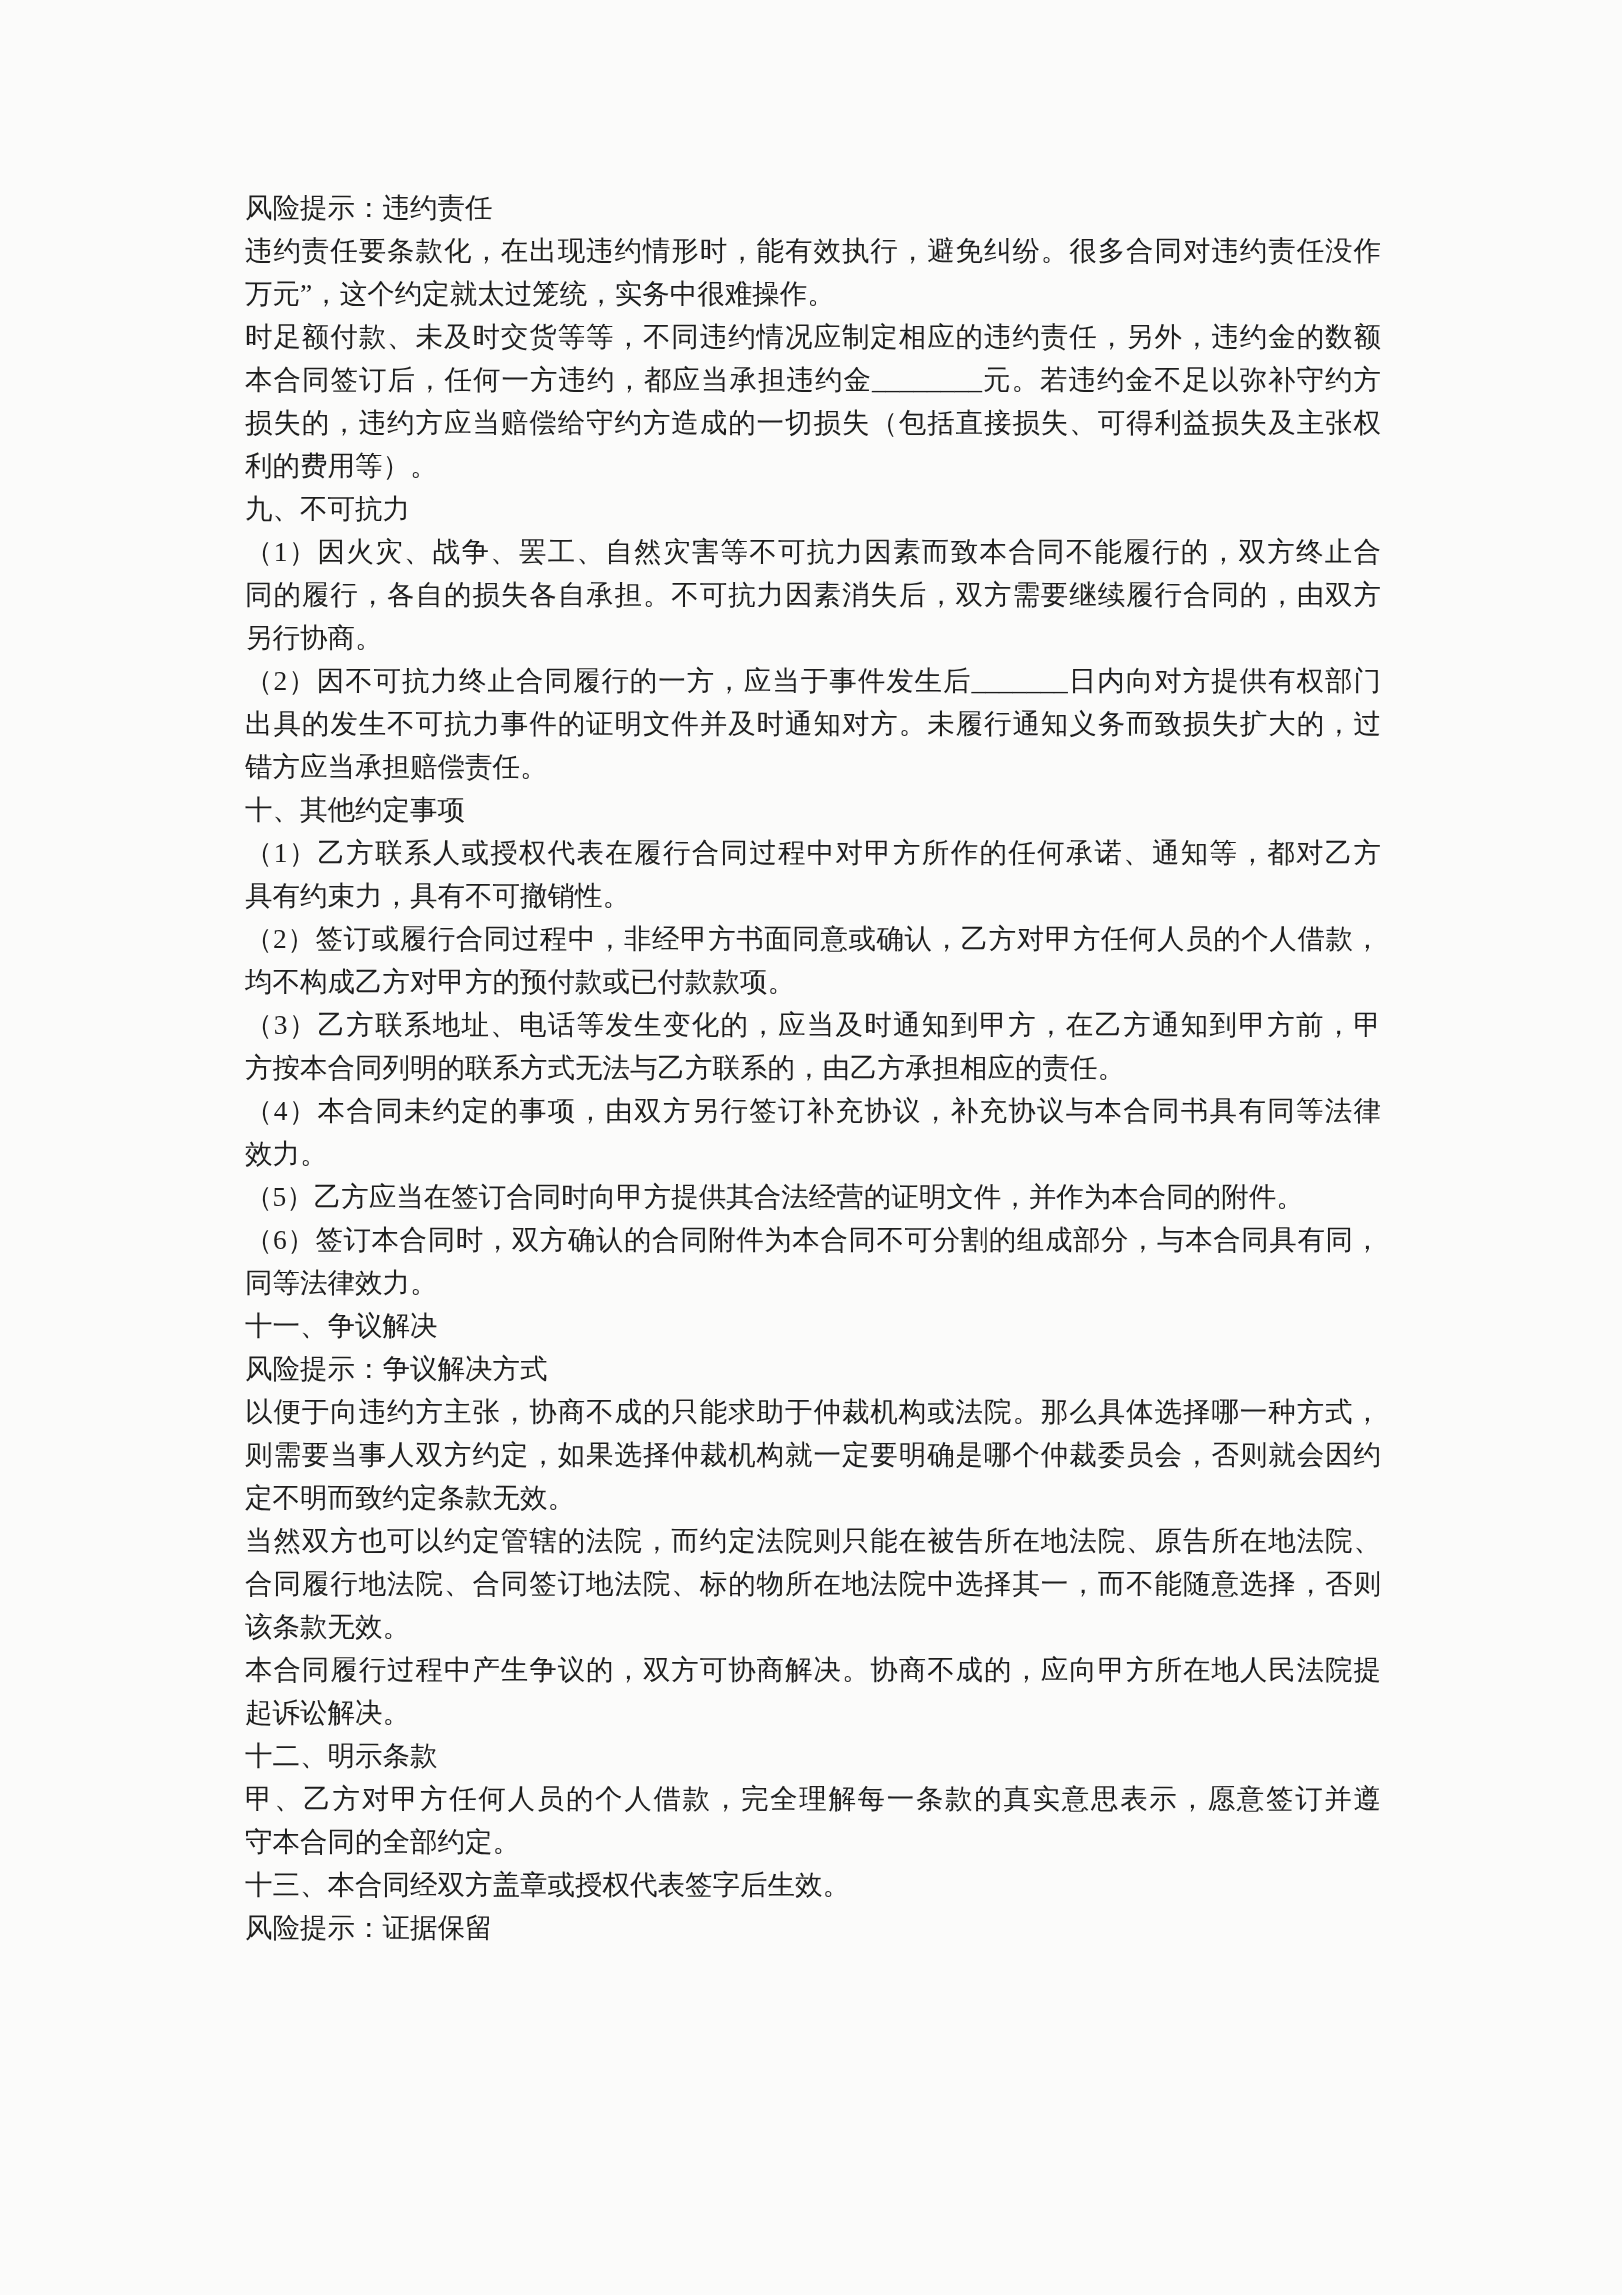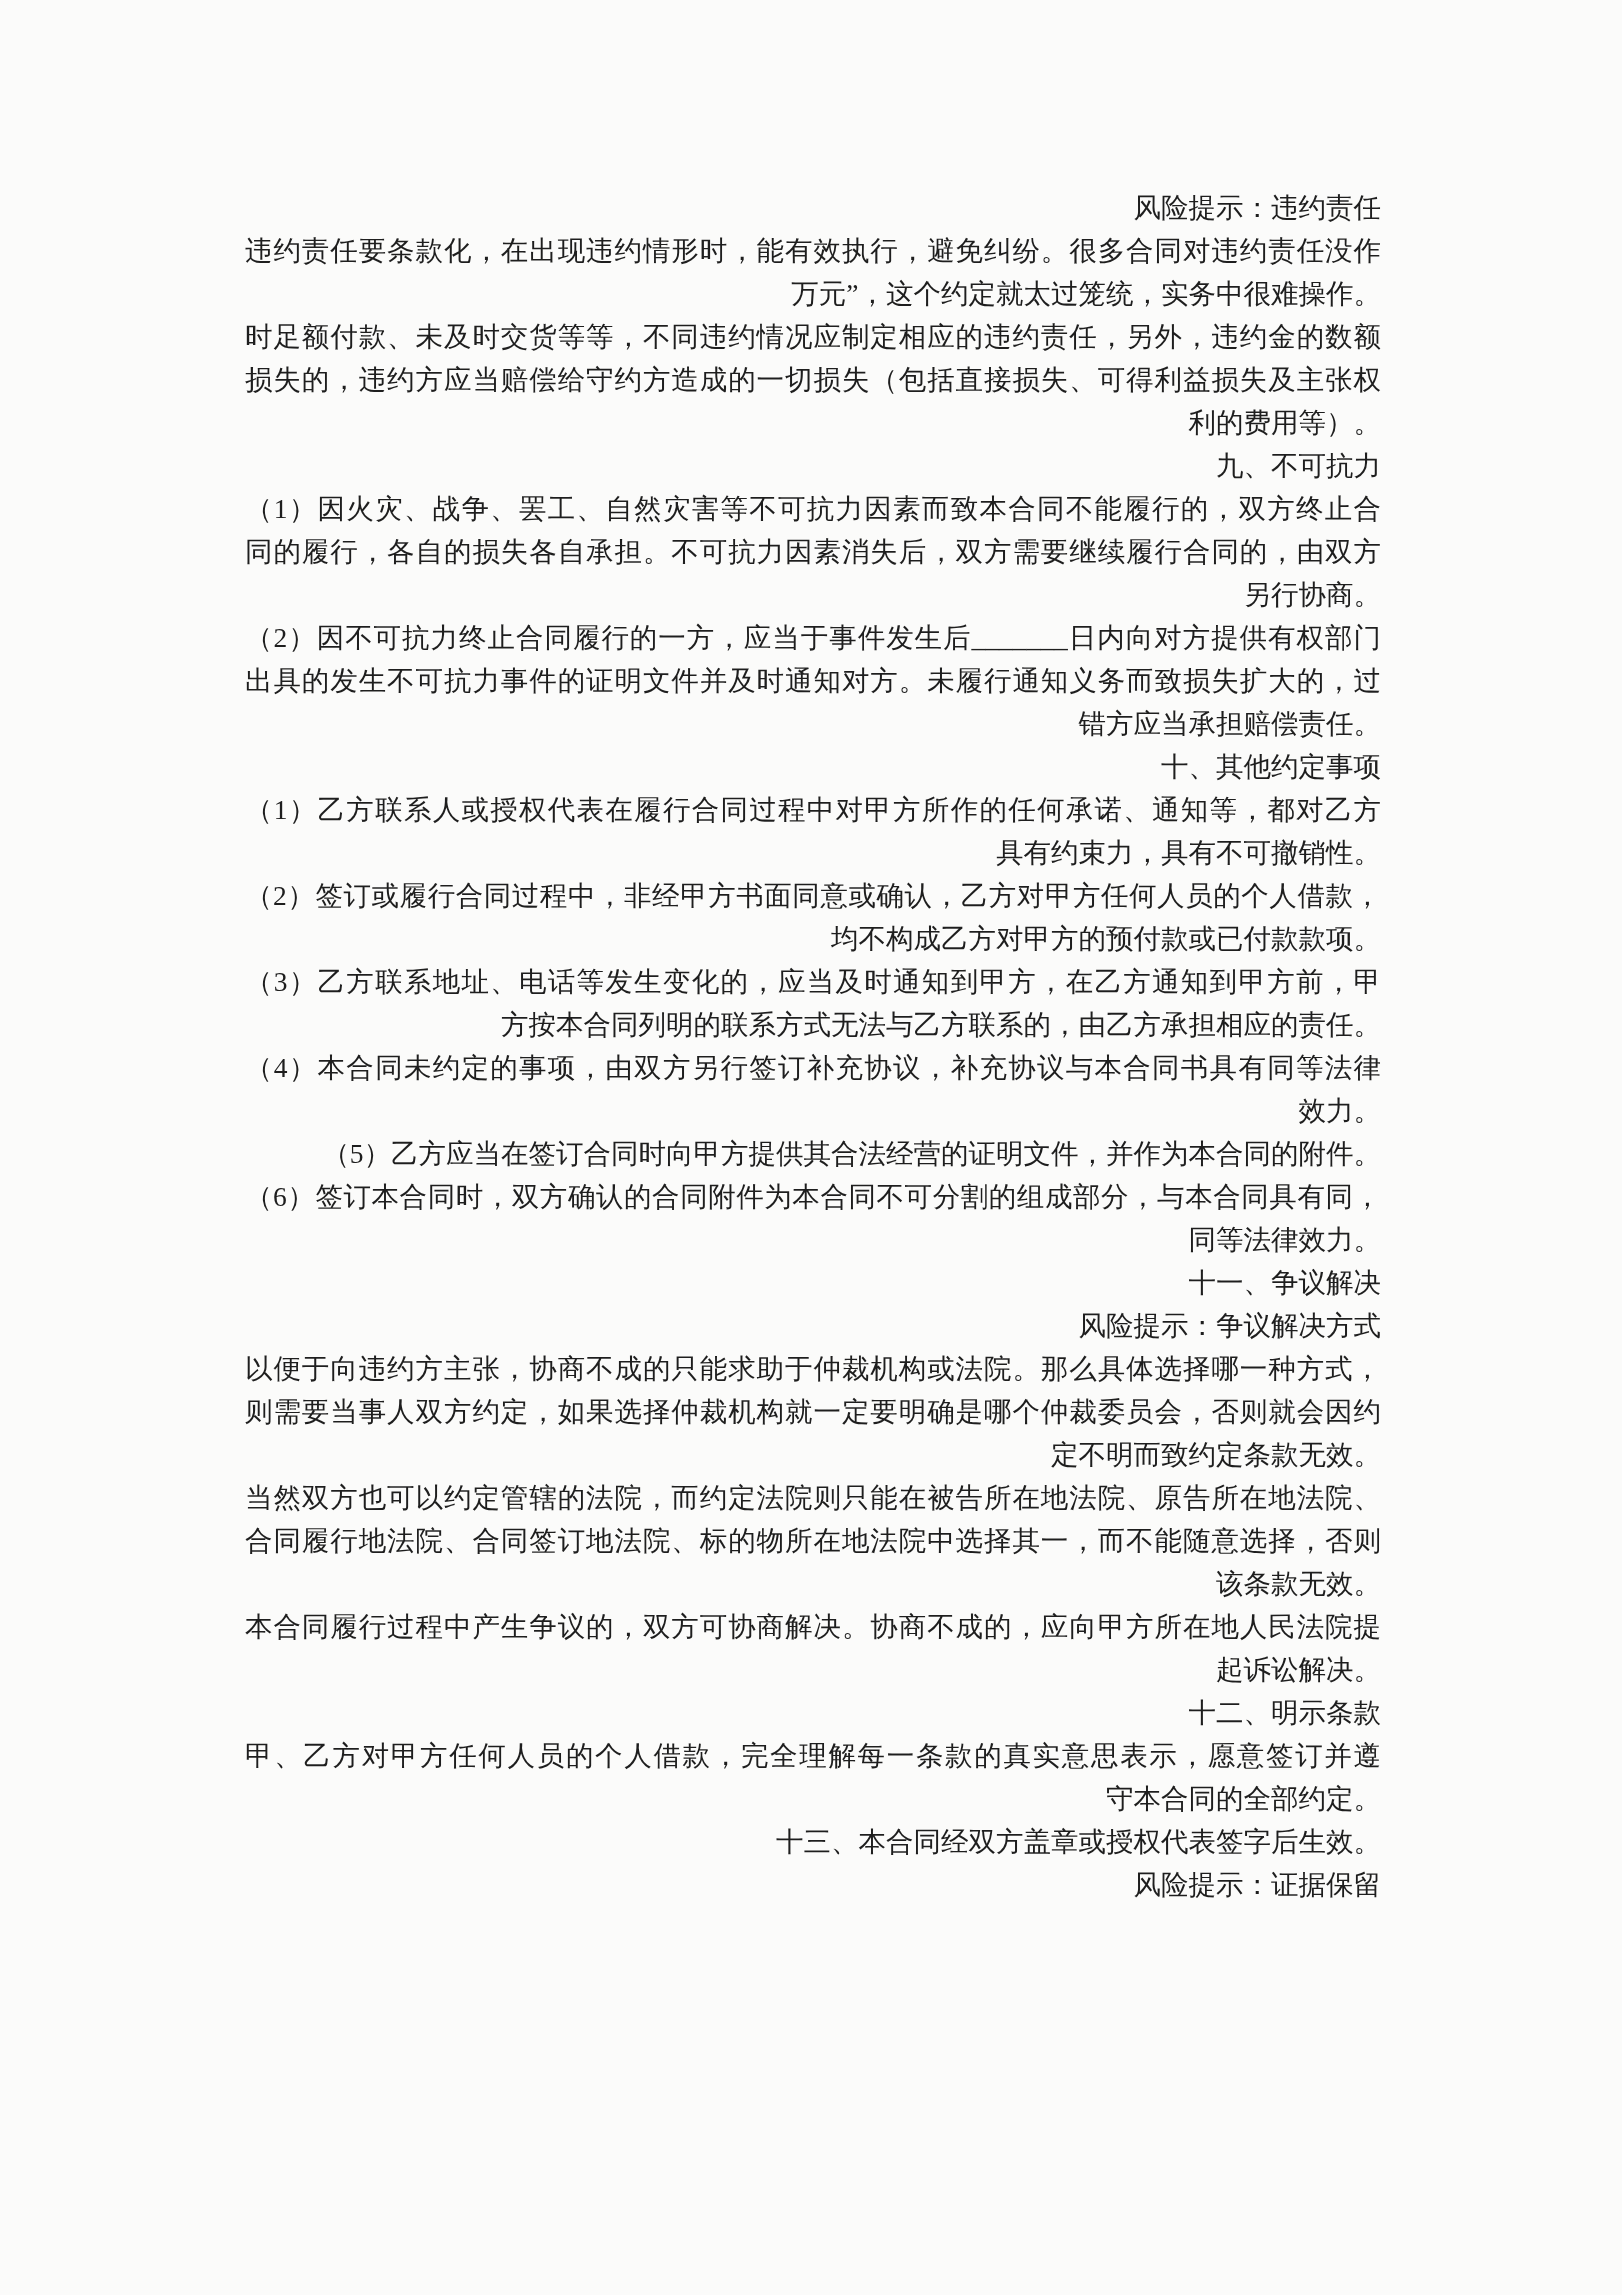--- a/index.html
+++ b/index.html
@@ -17,38 +17,39 @@
   .doc-body{
     position:absolute;
     left:245px;top:186px;
     width:1136px;
     color:#1e1e1e;
     font-size:27.5px;
     line-height:43px;
     text-align:left;
   }
   .line{
-    text-align:right;
+    text-align:left;
     white-space:normal;
     word-break:break-all;
   }
   .line.fill{
     text-align:justify;
     text-align-last:justify;
   }
 </style>
 </head>
 <body style="background: rgb(251, 251, 250);">
 
 <div class="page">
   <div class="doc-body" id="doc-body" style="color: rgb(30, 30, 30);">
       <div class="line"><span>风险提示：违约责任</span></div>
       <div class="line fill"><span>违约责任要条款化，在出现违约情形时，能有效执行，避免纠纷。很多合同对违约责任没作</span></div>
       <div class="line"><span>万元”，这个约定就太过笼统，实务中很难操作。</span></div>
       <div class="line fill"><span>时足额付款、未及时交货等等，不同违约情况应制定相应的违约责任，另外，违约金的数额</span></div>
+      <div class="line fill"><span>本合同签订后，任何一方违约，都应当承担违约金________元。若违约金不足以弥补守约方</span></div>
       <div class="line fill"><span>损失的，违约方应当赔偿给守约方造成的一切损失（包括直接损失、可得利益损失及主张权</span></div>
       <div class="line"><span>利的费用等）。</span></div>
       <div class="line"><span>九、不可抗力</span></div>
       <div class="line fill"><span>（1）因火灾、战争、罢工、自然灾害等不可抗力因素而致本合同不能履行的，双方终止合</span></div>
       <div class="line fill"><span>同的履行，各自的损失各自承担。不可抗力因素消失后，双方需要继续履行合同的，由双方</span></div>
       <div class="line"><span>另行协商。</span></div>
       <div class="line fill"><span>（2）因不可抗力终止合同履行的一方，应当于事件发生后_______日内向对方提供有权部门</span></div>
       <div class="line fill"><span>出具的发生不可抗力事件的证明文件并及时通知对方。未履行通知义务而致损失扩大的，过</span></div>
       <div class="line"><span>错方应当承担赔偿责任。</span></div>
       <div class="line"><span>十、其他约定事项</span></div>

